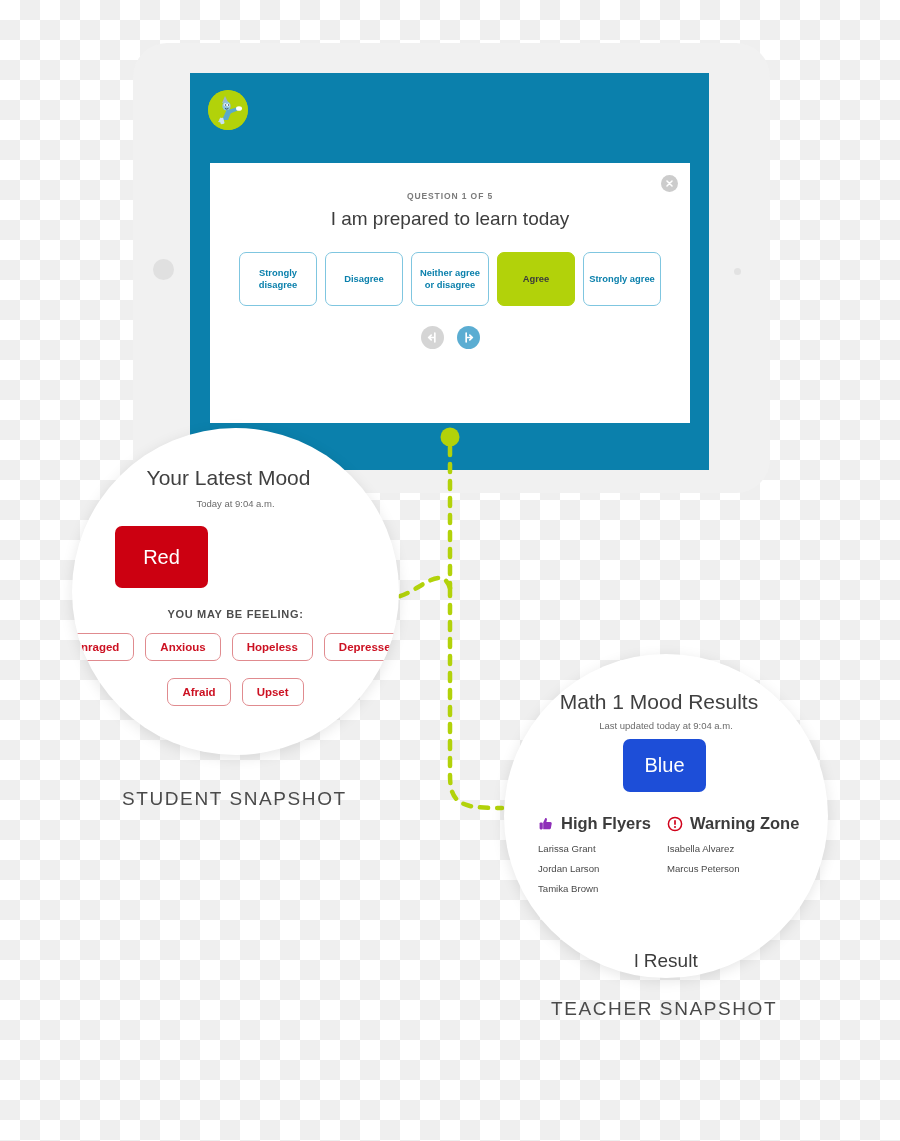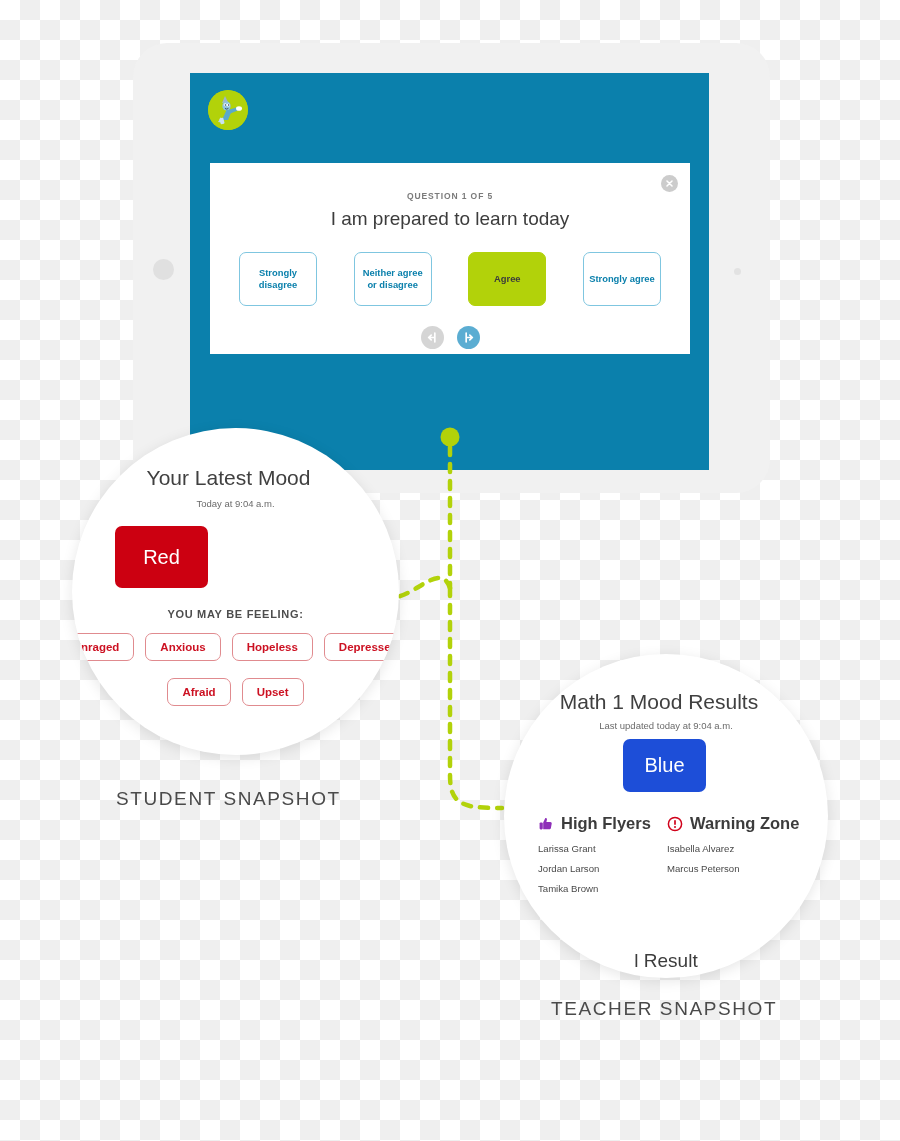--- a/index.html
+++ b/index.html
@@ -75,21 +75,21 @@
     overflow: hidden;
   }
   .logo svg { display: block; }
 
   
   .qcard {
     position: absolute;
     left: 210px;
     top: 163px;
     width: 480px;
-    height: 191px;
+    height: 260px;
     background: #ffffff;
   }
   .close-btn {
     position: absolute;
     right: 12px;
     top: 12px;
     width: 17px;
     height: 17px;
     border-radius: 50%;
     background: #cccccc;
@@ -301,21 +301,21 @@
     white-space: nowrap;
   }
 
   
   .caption {
     position: absolute;
     font-size: 19px;
     letter-spacing: 1.6px;
     color: #4a4a4a;
   }
-  .caption-student { left: 116px; top: 788px; }
+  .caption-student { left: 122px; top: 788px; }
   .caption-teacher { left: 551px; top: 998px; }
 </style>
 </head>
 <body>
 
 <div class="tablet">
   <div class="tablet-home"></div>
   <div class="tablet-cam"></div>
 </div>
 
@@ -345,20 +345,21 @@
   <div class="close-btn">
     <svg width="9" height="9" viewBox="0 0 10 10">
       <path d="M2.2 2.2 L7.8 7.8 M7.8 2.2 L2.2 7.8" stroke="#ffffff" stroke-width="1.7" stroke-linecap="round"></path>
     </svg>
   </div>
   <div class="q-eyebrow">QUESTION 1 OF 5</div>
   <div class="q-title">I am prepared to learn today</div>
 
   <div class="answers">
     <div class="answer">Strongly disagree</div>
+    <div class="answer">Disagree</div>
     <div class="answer">Neither agree or disagree</div>
     <div class="answer selected">Agree</div>
     <div class="answer">Strongly agree</div>
   </div>
 
   <div class="navrow">
     <div class="navbtn prev">
       <svg width="13" height="13" viewBox="0 0 14 14">
         <path d="M9.5 2.2 L9.5 11.8 M9.5 7 L3 7 M5.6 4.4 L2.8 7 L5.6 9.6" stroke="#ffffff" stroke-width="1.8" fill="none" stroke-linecap="round" stroke-linejoin="round"></path>
       </svg>

